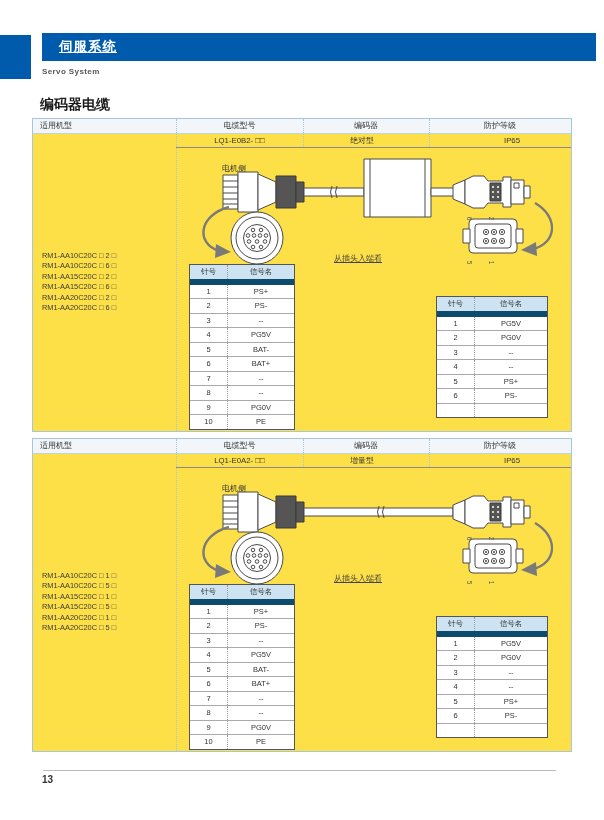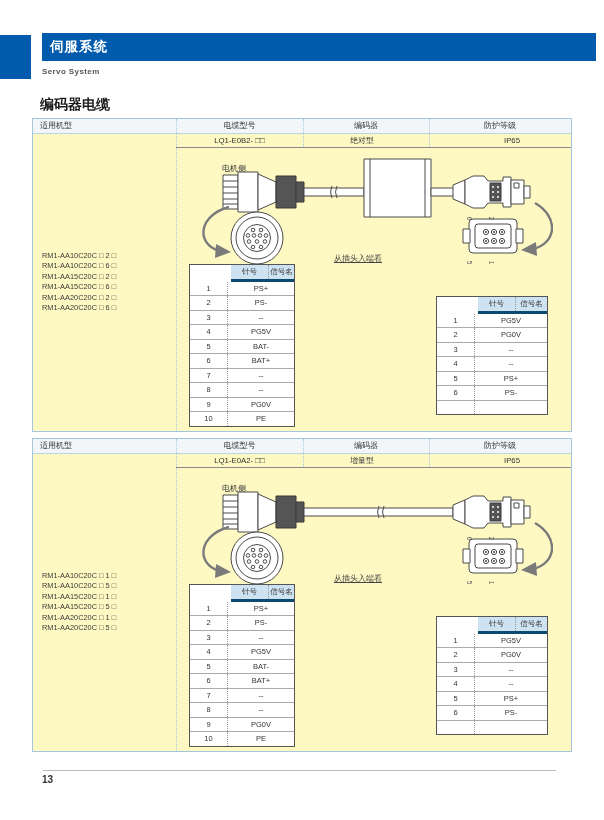--- a/index.html
+++ b/index.html
@@ -3,26 +3,26 @@
 <meta charset="utf-8">
 <style>
   html,body{margin:0;padding:0;}
   body{width:604px;height:820px;position:relative;background:#fff;
        font-family:"Liberation Sans","DejaVu Sans",sans-serif;color:#333;}
 
   
   .edge-block{position:absolute;left:0;top:35px;width:31px;height:44px;background:#005BAC;}
   .title-bar{position:absolute;left:42px;top:33px;width:554px;height:28px;background:#005BAC;
              display:flex;align-items:center;}
-  .title-bar .cn{color:#fff;font-weight:bold;font-size:13.5px;margin-left:8px;letter-spacing:1px;}
+  .title-bar .cn{color:#fff;font-weight:bold;font-size:13.5px;margin-left:17px;letter-spacing:1px;text-decoration:underline;}
   .subtitle{position:absolute;left:42px;top:67px;font-size:8px;font-weight:bold;color:#595757;letter-spacing:.4px;}
   .section-title{position:absolute;left:40px;top:96px;font-size:14px;font-weight:bold;color:#1a1a1a;}
 
   
-  .block{position:absolute;left:32px;width:538px;height:312px;border:1px solid #A6C6DE;background:#fef9c3;}
+  .block{position:absolute;left:32px;width:538px;height:312px;border:1px solid #A6C6DE;background:#fde047;}
   .b1{top:118px;} .b2{top:438px;}
   .t-header-row{position:absolute;left:0;right:0;top:0;height:14px;background:#F2F6F9;
                 border-bottom:1px solid #BCD4E6;}
   .th{position:absolute;top:0;height:14px;line-height:14px;font-size:8px;color:#333;}
   .th1{left:7px;} .th2{left:143px;width:127px;text-align:center;}
   .th3{left:270px;width:126px;text-align:center;} .th4{left:396px;width:142px;text-align:center;}
   .tm{position:absolute;top:15px;height:13px;line-height:13px;font-size:7.8px;color:#333;text-align:center;}
   .tm2{left:143px;width:127px;} .tm3{left:266px;width:126px;} .tm4{left:408px;width:142px;}
   .model-underline{position:absolute;top:28px;left:143px;right:0;border-bottom:1px solid #8a8a8a;}
   .vline{position:absolute;top:0;border-left:1px dotted #A6C6DE;}
@@ -46,21 +46,21 @@
   .stD{fill:#555;stroke:#3a3a3a;stroke-width:1;}
   .ln{stroke:#4a4a4a;stroke-width:1;fill:none;}
   .arrow{stroke:#7a7a7a;stroke-width:2.4;fill:none;}
   .ah{fill:#7a7a7a;stroke:none;}
 
   
   .pin-table{position:absolute;border:1px solid #555;background:#fff;font-size:7.5px;color:#333;}
   .pt-motor{left:156px;top:145px;width:104px;}
   .pt-driver{left:403px;top:177px;width:110px;}
   .pt-row,.pt-header{display:flex;height:13.5px;line-height:13.5px;}
-  .pt-header{background:#CEE3F1;border-bottom:3px solid #0c4a6e;font-weight:normal;margin-left:41px;}
+  .pt-header{background:#CEE3F1;border-bottom:6px solid #0c4a6e;font-weight:normal;}
   .pt-rows .pt-row + .pt-row{border-top:1px solid #aaa;}
   .pt-c1{width:37px;text-align:center;border-right:1px dotted #999;}
   .pt-c2{flex:1;text-align:center;}
 
   
   .footer-line{position:absolute;left:43px;top:770px;width:513px;border-top:1px solid #bbb;}
   .page-num{position:absolute;left:42px;top:774px;font-size:10px;font-weight:bold;color:#333;}
 </style>
 </head>
 <body>

